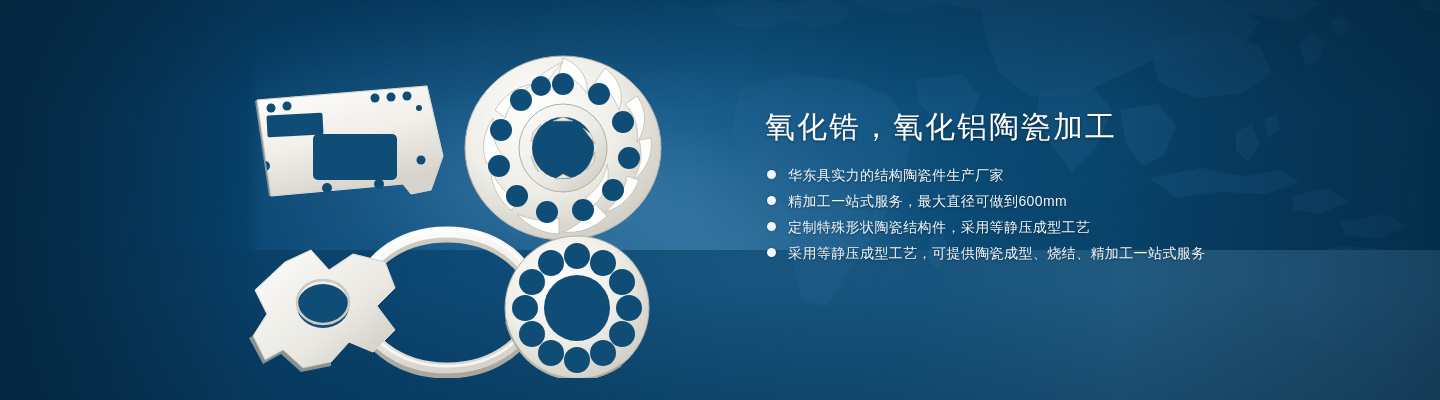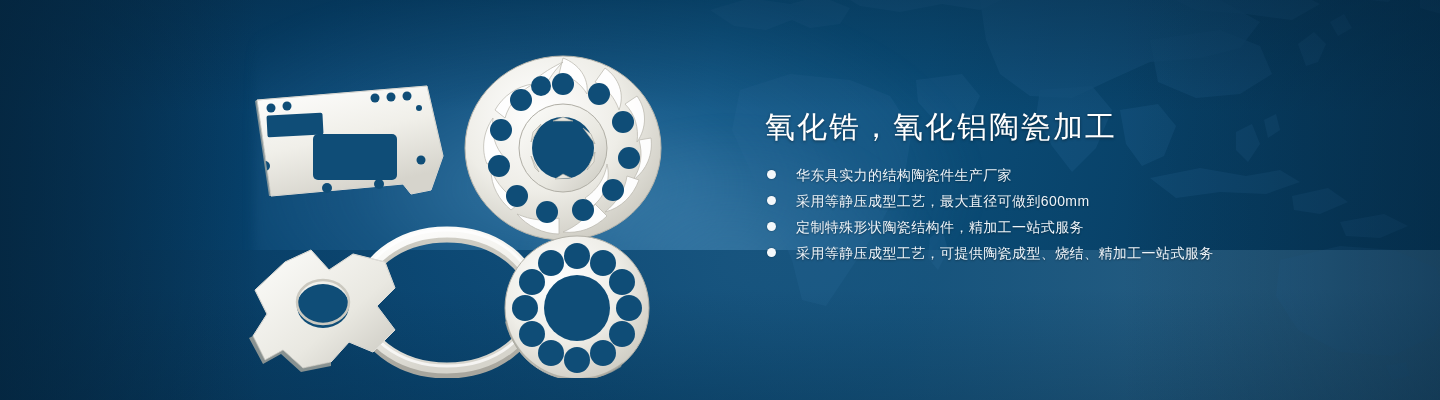--- a/index.html
+++ b/index.html
@@ -52,21 +52,20 @@
   .headline{
     font-size:30px;line-height:1.25;letter-spacing:2px;color:#ffffff;
     font-weight:400;white-space:nowrap;
     text-shadow:0 1px 3px rgba(0,0,0,.45);
   }
   .bullets{list-style:none;margin:20px 0 0 2px;padding:0;}
   .bullets li{
     display:flex;align-items:center;margin:0 0 8px 0;
     font-size:14px;line-height:18px;color:#eef4f9;letter-spacing:.4px;
     text-shadow:0 1px 2px rgba(0,0,0,.40);
-    gap:8px;
   }
   .dot{
     width:9px;height:9px;border-radius:50%;background:#f4f8fb;
     margin-right:12px;flex:0 0 auto;
     box-shadow:0 0 2px rgba(0,0,0,.35);
   }
 
   
   .products{position:absolute;left:235px;top:38px;width:470px;height:340px;}
   .products svg{display:block;width:100%;height:100%;}
@@ -259,25 +258,25 @@
 
   <div class="text-block">
     <div class="headline">氧化锆，氧化铝陶瓷加工</div>
     <ul class="bullets">
       <li>
         <span class="dot"></span>
         <span>华东具实力的结构陶瓷件生产厂家</span>
       </li>
       <li>
         <span class="dot"></span>
-        <span>采用等静压成型工艺，最大直径可做到600mm</span>
-      </li>
-      <li>
-        <span class="dot"></span>
-        <span>定制特殊形状陶瓷结构件，精加工一站式服务</span>
+        <span>精加工一站式服务，最大直径可做到600mm</span>
+      </li>
+      <li>
+        <span class="dot"></span>
+        <span>定制特殊形状陶瓷结构件，采用等静压成型工艺</span>
       </li>
       <li>
         <span class="dot"></span>
         <span>采用等静压成型工艺，可提供陶瓷成型、烧结、精加工一站式服务</span>
       </li>
     </ul>
   </div>
 
 </div>
 

